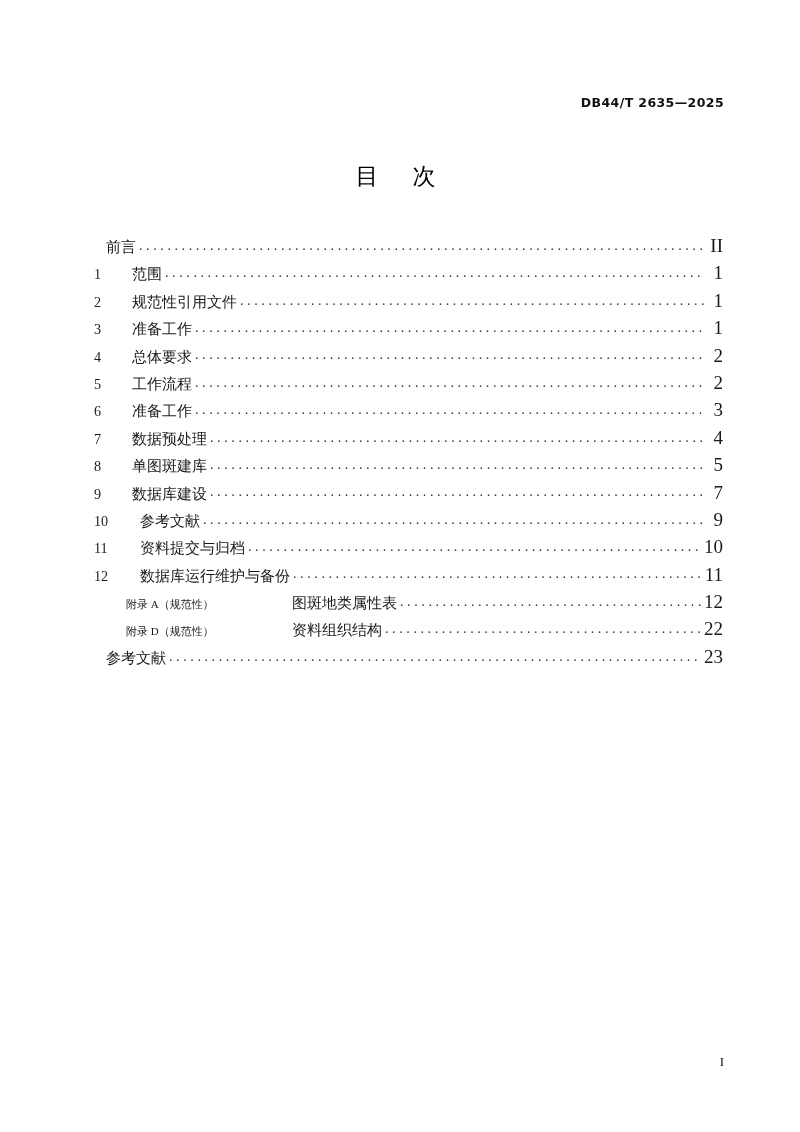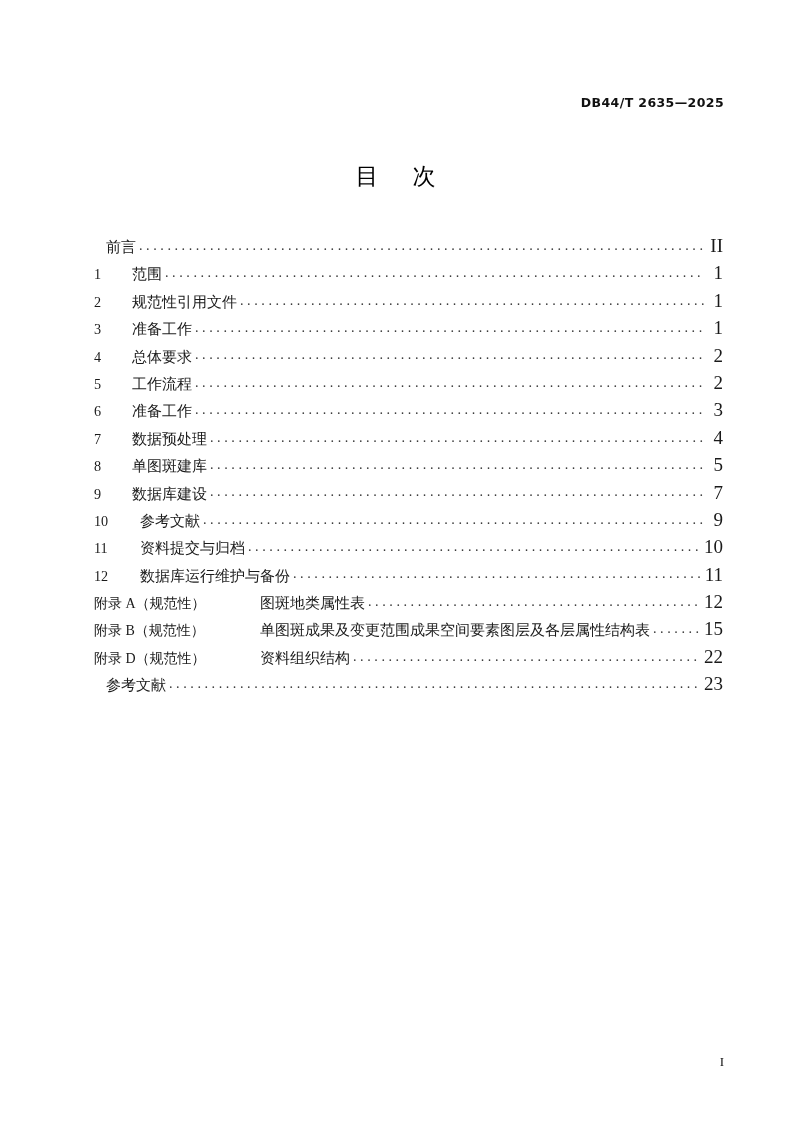--- a/index.html
+++ b/index.html
@@ -76,21 +76,22 @@
     font-size: 14.2px;
     text-align: left;
   }
   .toc-num.w1 { width: 26px; }
   .toc-num.w2 { width: 34px; }
 
   
   .toc-anx {
     flex: 0 0 auto;
     width: 154px;
-    font-size: 14px;
+    font-size: 11px;
+    margin-left: 32px;
   }
 
   .toc-label {
     flex: 0 0 auto;
     font-size: 15px;
     padding-right: 2px;
     margin-left: 12px;
   }
 
   
@@ -225,26 +226,20 @@
         <span class="toc-dots"></span>
         <span class="toc-page">11</span>
       </div>
       <div class="toc-row">
         <span class="toc-anx">附录 A（规范性）</span>
         <span class="toc-label">图斑地类属性表</span>
         <span class="toc-dots"></span>
         <span class="toc-page">12</span>
       </div>
       <div class="toc-row">
-        <span class="toc-anx">附录 B（规范性）</span>
-        <span class="toc-label">单图斑成果及变更范围成果空间要素图层及各层属性结构表</span>
-        <span class="toc-dots"></span>
-        <span class="toc-page">15</span>
-      </div>
-      <div class="toc-row">
         <span class="toc-anx">附录 D（规范性）</span>
         <span class="toc-label">资料组织结构</span>
         <span class="toc-dots"></span>
         <span class="toc-page">22</span>
       </div>
       <div class="toc-row plain">
         <span class="toc-label">参考文献</span>
         <span class="toc-dots"></span>
         <span class="toc-page">23</span>
       </div>

